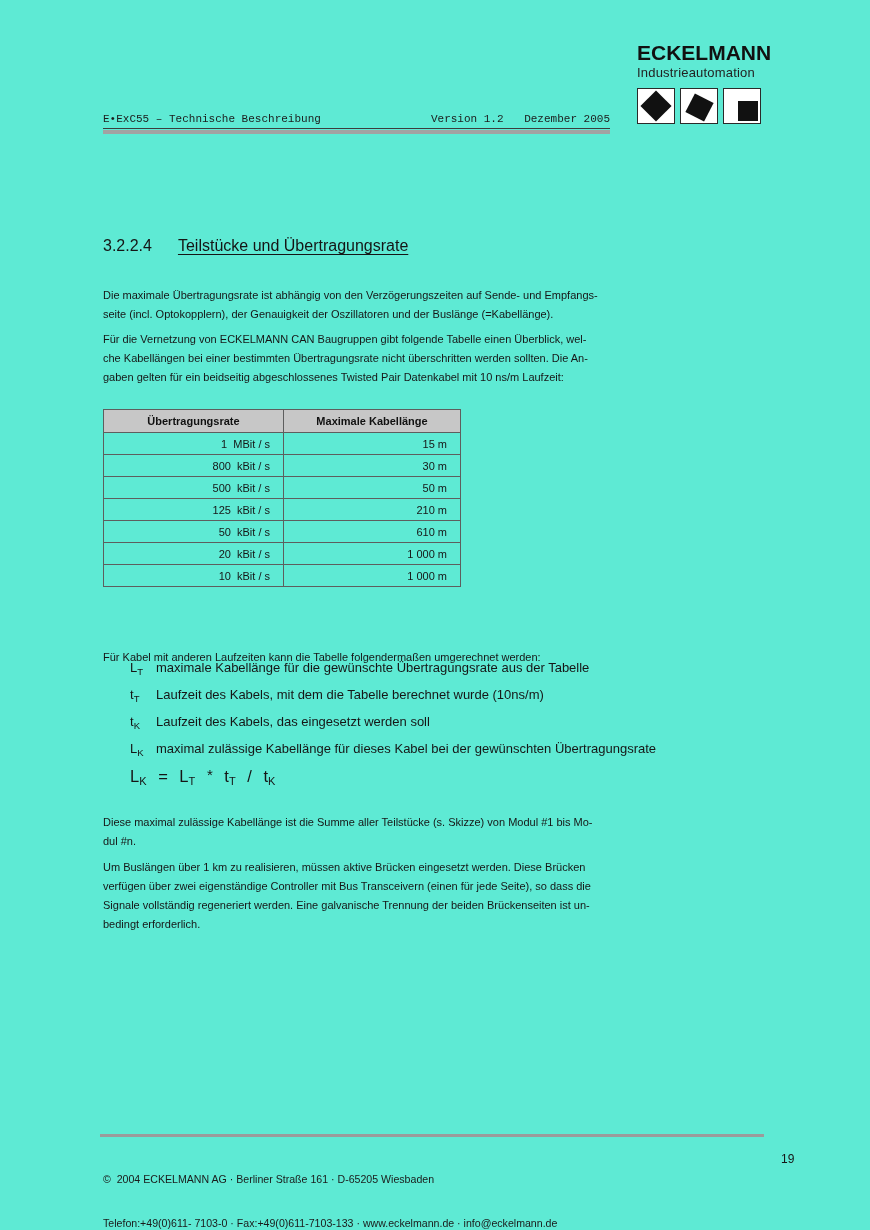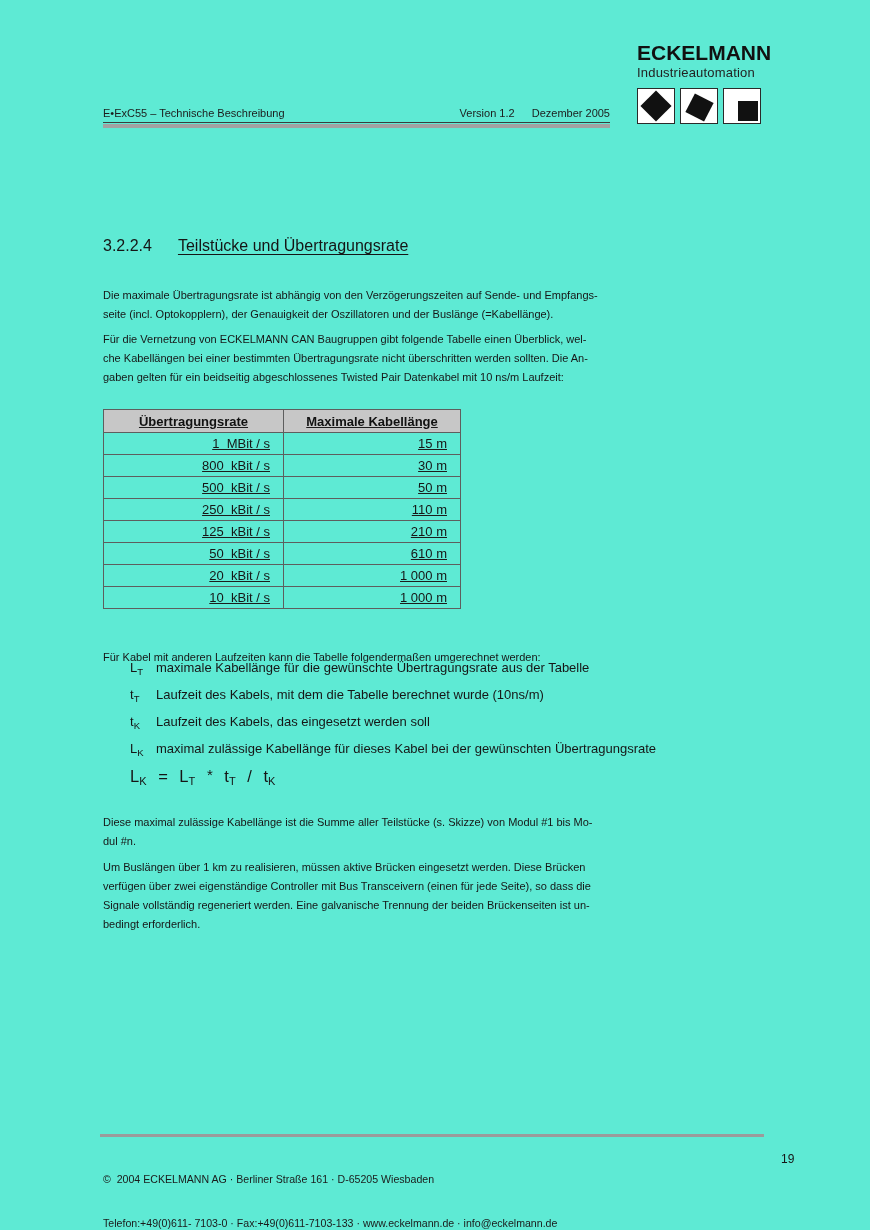--- a/index.html
+++ b/index.html
@@ -18,21 +18,21 @@
   .logo { position: absolute; left: 637px; top: 42px; width: 130px; }
   .logo-brand { font-size: 21px; font-weight: bold; letter-spacing: 0px; line-height: 1.05; color: #111; }
   .logo-sub { font-size: 13px; letter-spacing: 0.2px; color: #222; margin-top: 1px; }
   .logo-squares { display: flex; gap: 5px; margin-top: 8px; }
   .logo-square { position: relative; width: 38px; height: 36px; border: 1.5px solid #2a2a2a; background: #fff; overflow: hidden; }
   .logo-square .sq { position: absolute; background: #111; }
   .sq-a { width: 22px; height: 22px; left: 7px; top: 6px; transform: rotate(45deg); }
   .sq-b { width: 21px; height: 21px; left: 8px; top: 8px; transform: rotate(27deg); }
   .sq-c { width: 20px; height: 20px; right: 2px; bottom: 2px; }
 
-  .header-left { position: absolute; left: 103px; top: 107px; width: 507px; }
+  .header-left { position: absolute; left: 103px; top: 113px; width: 507px; font-family: Liberation Mono, monospace; }
   .header-row { display: flex; justify-content: space-between; align-items: baseline;
     font-size: 11px; padding-bottom: 3px; border-bottom: 1px solid #3c3c3c; }
   .header-date { margin-left: 14px; }
   .header-bar { height: 4px; background: #a2a2a2; margin-top: 1px; }
 
   
   .section-heading { position: absolute; left: 103px; top: 237px; font-size: 16px; color: #151515; }
   .section-heading .num { margin-right: 26px; }
   .section-heading .title { text-decoration: underline; text-underline-offset: 3px; }
 
@@ -43,21 +43,21 @@
   }
   #p1 { top: 270px; }
   #p2 { top: 314px; }
   #p3 { top: 632px; }
   #p4 { top: 797px; }
   #p5 { top: 842px; }
 
   
   .rate-table {
     position: absolute; left: 103px; top: 409px;
-    border-collapse: collapse; font-size: 13px; text-decoration: underline;
+    border-collapse: collapse; font-size: 11px;
   }
   .rate-table th, .rate-table td { border: 1px solid #5e5e5e; white-space: pre; }
   .rate-table th {
     background: #c7c7c7; font-weight: bold; text-align: center;
     height: 23px; color: #111;
   }
   .rate-table th.col-rate { width: 180px; }
   .rate-table th.col-len { width: 177px; }
   .rate-table td { height: 22px; text-align: right; padding-right: 13px; color: #161616; }
 
@@ -137,24 +137,20 @@
         </tr>
       <tr>
           <td>800  kBit / s</td>
           <td>30 m</td>
         </tr>
       <tr>
           <td>500  kBit / s</td>
           <td>50 m</td>
         </tr>
       <tr>
-          <td>250  kBit / s</td>
-          <td>110 m</td>
-        </tr>
-      <tr>
           <td>125  kBit / s</td>
           <td>210 m</td>
         </tr>
       <tr>
           <td>50  kBit / s</td>
           <td>610 m</td>
         </tr>
       <tr>
           <td>20  kBit / s</td>
           <td>1 000 m</td>

